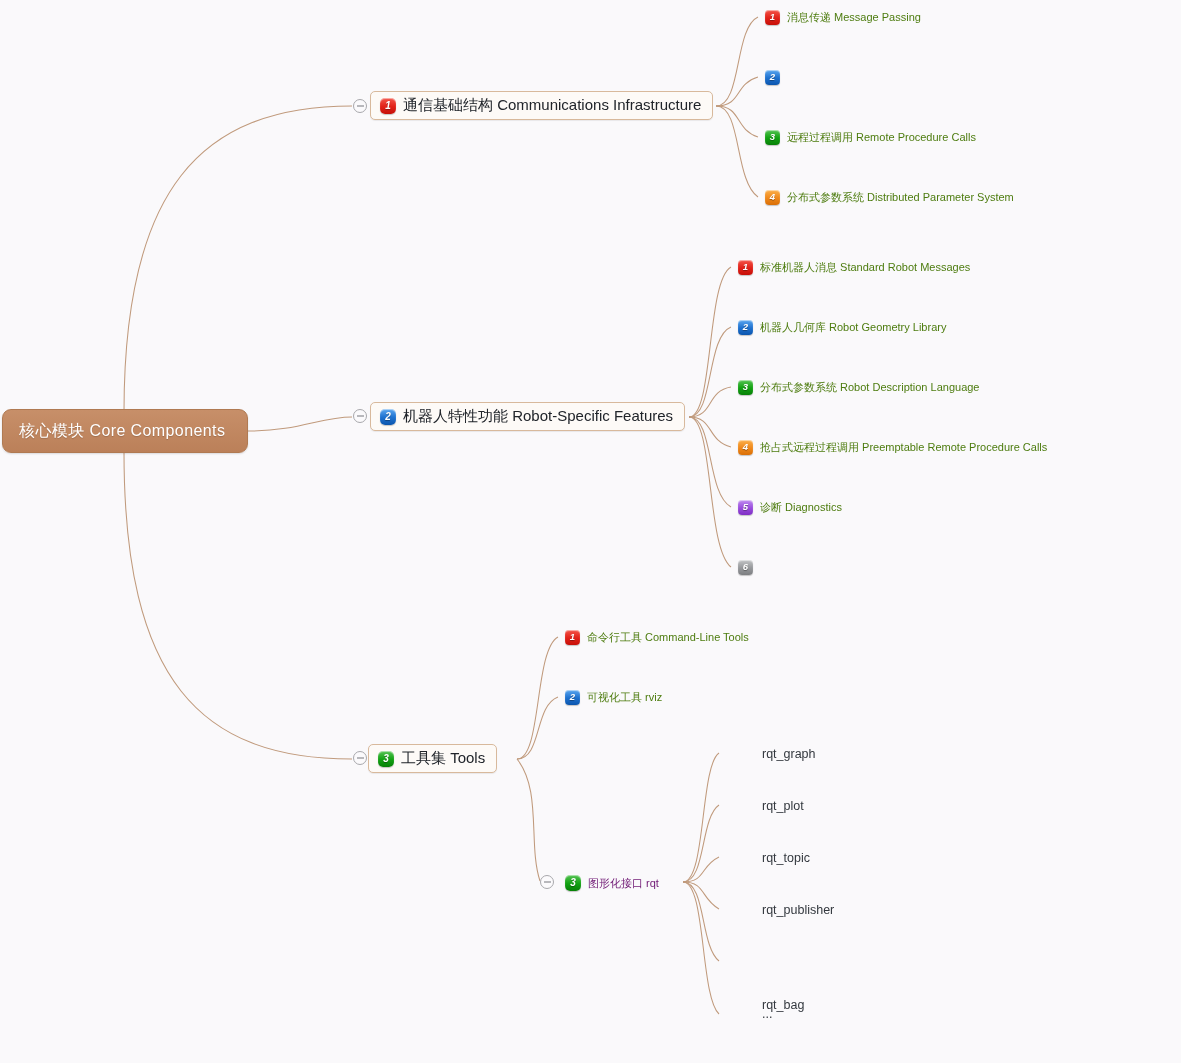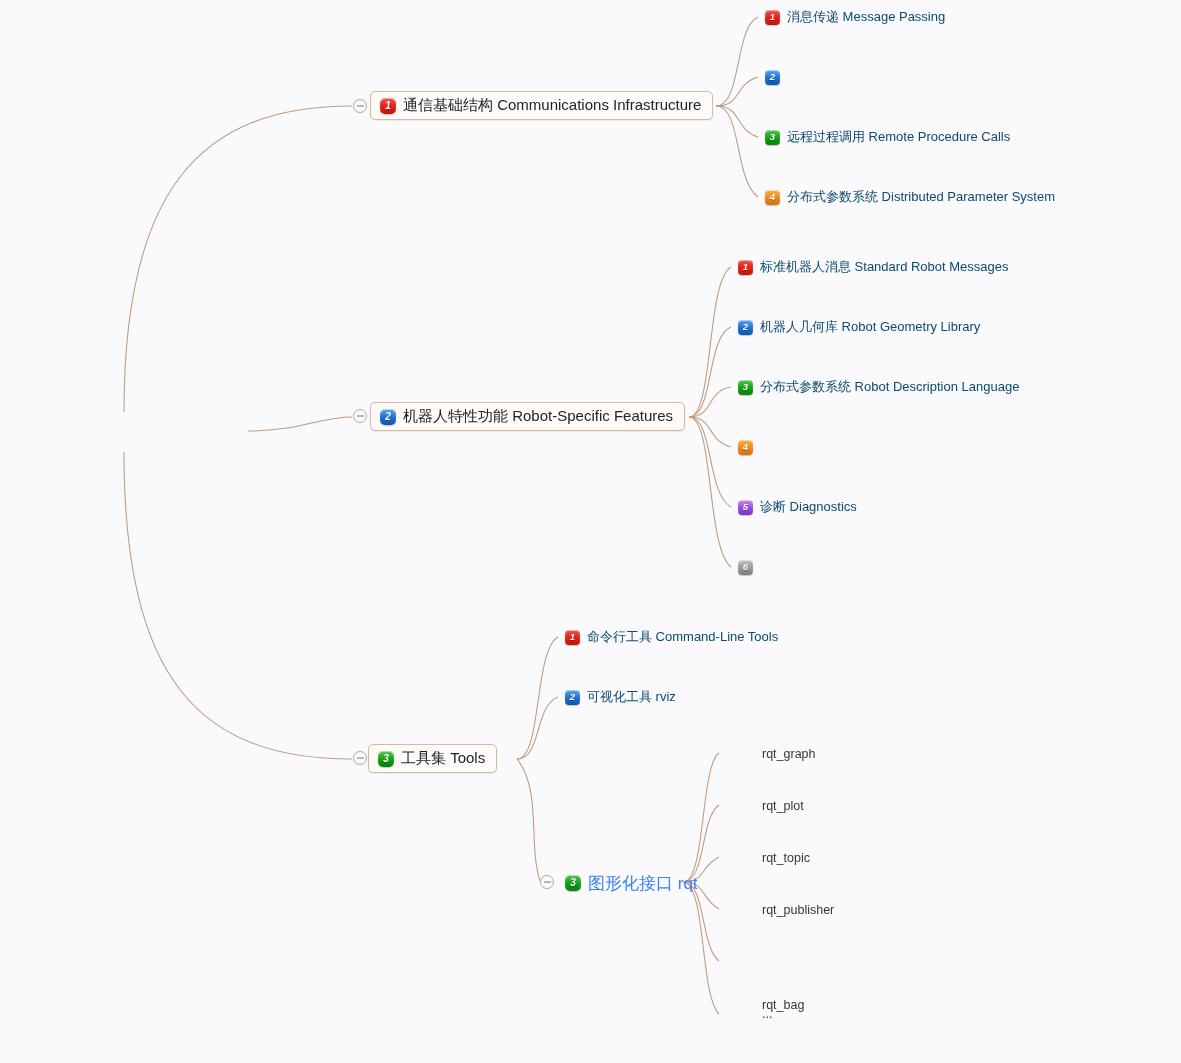--- a/index.html
+++ b/index.html
@@ -66,36 +66,36 @@
   
   .leaf-node {
     position: absolute;
     display: flex;
     align-items: center;
     gap: 7px;
     white-space: nowrap;
     height: 18px;
   }
   .leaf-label {
-    font-size: 13px;
-    color: #0c4a6e;
+    font-size: 11px;
+    color: #4d7c0f;
     white-space: nowrap;
   }
   .leaf-label.plain { font-size: 12.5px; color: #33383e; padding-left: 36px; }
 
   
   .sub-node {
     position: absolute;
     display: flex;
     align-items: center;
     gap: 7px;
     white-space: nowrap;
     height: 20px;
   }
-  .sub-label { font-size: 17px; color: #3b82f6; }
+  .sub-label { font-size: 11px; color: #701a75; }
 
   
   .badge {
     width: 15px; height: 15px;
     border-radius: 4px;
     flex: 0 0 auto;
     display: flex;
     align-items: center;
     justify-content: center;
     font-size: 9.5px;
@@ -166,20 +166,23 @@
 
       <path d="M 683 882 C 706 882 700 766 719 753"></path>
       <path d="M 683 882 C 706 882 700 818 719 805"></path>
       <path d="M 683 882 C 706 882 700 866 719 857"></path>
       <path d="M 683 882 C 706 882 700 898 719 909"></path>
       <path d="M 683 882 C 706 882 700 946 719 961"></path>
       <path d="M 683 882 C 706 882 700 996 719 1014"></path>
     </g>
   </svg>
 
+  <div class="root-node" style="left:2px; top:409px; width:246px; height:44px;">
+    <span class="root-label">核心模块 Core Components</span>
+  </div>
 
   <div class="toggle" style="left:353px; top:99px;"></div>
   <div class="branch-node" style="left:370px; top:91px;">
     <span class="badge big red">1</span>
     <span class="branch-label">通信基础结构 Communications Infrastructure</span>
   </div>
 
   <div class="leaf-node" style="left:765px; top:8px;">
     <span class="badge red">1</span>
     <span class="leaf-label">消息传递 Message Passing</span>
@@ -209,20 +212,21 @@
   <div class="leaf-node" style="left:738px; top:318px;">
     <span class="badge blue">2</span>
     <span class="leaf-label">机器人几何库 Robot Geometry Library</span>
   </div>
   <div class="leaf-node" style="left:738px; top:378px;">
     <span class="badge green">3</span>
     <span class="leaf-label">分布式参数系统 Robot Description Language</span>
   </div>
   <div class="leaf-node" style="left:738px; top:438px;">
     <span class="badge orange">4</span>
+    <span class="leaf-label">抢占式远程过程调用 Preemptable Remote Procedure Calls</span>
   </div>
   <div class="leaf-node" style="left:738px; top:498px;">
     <span class="badge purple">5</span>
     <span class="leaf-label">诊断 Diagnostics</span>
   </div>
   <div class="leaf-node" style="left:738px; top:558px;">
     <span class="badge gray">6</span>
   </div>
 
   <div class="toggle" style="left:353px; top:751px;"></div>

